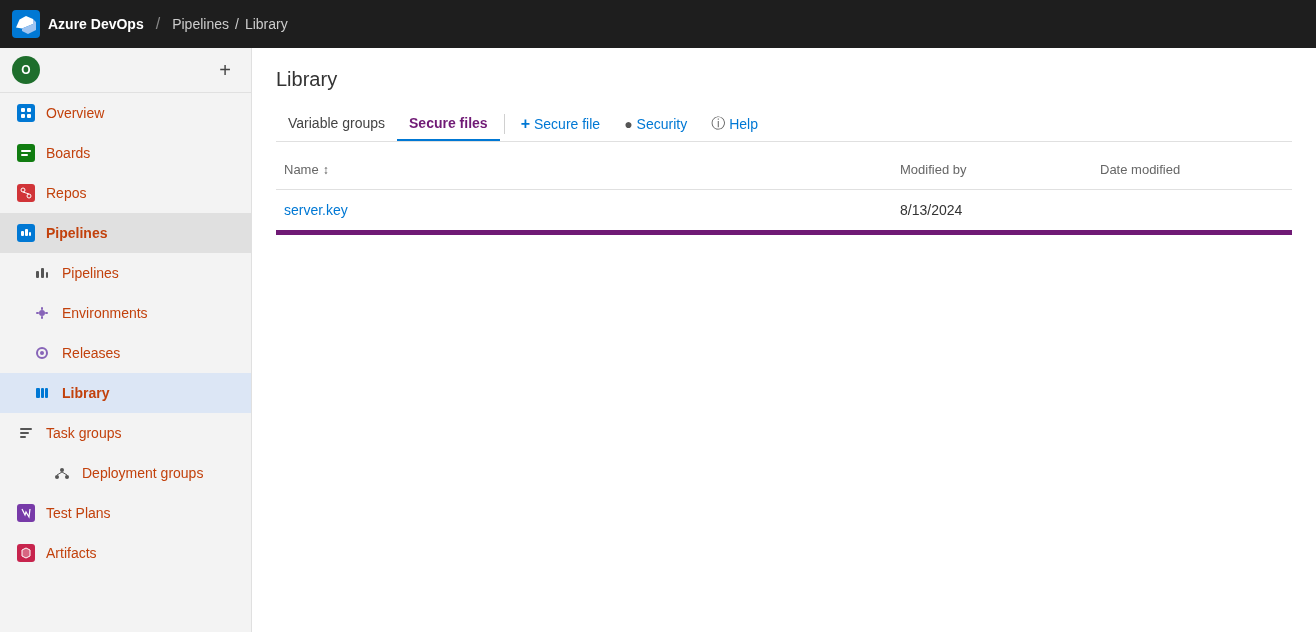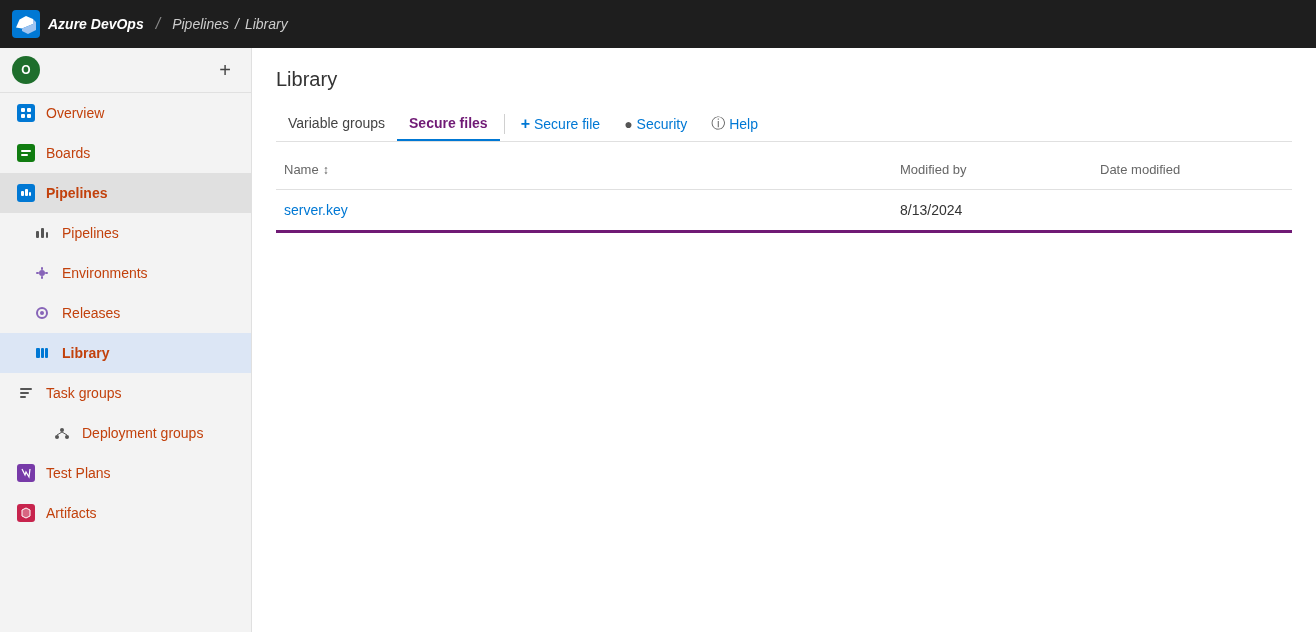--- a/index.html
+++ b/index.html
@@ -7,21 +7,20 @@
 
     
     .topbar {
       height: 48px;
       background: #1e1e1e;
       display: flex;
       align-items: center;
       padding: 0 12px;
       gap: 8px;
       flex-shrink: 0;
-      font-style: italic;
     }
     .topbar-logo {
       width: 28px; height: 28px;
       background: #0078d4;
       border-radius: 4px;
       display: flex; align-items: center; justify-content: center;
     }
     .topbar-logo svg { width: 20px; height: 20px; }
     .topbar-org {
       color: #fff;
@@ -177,21 +176,21 @@
     }
     .sort-icon {
       font-size: 12px;
       color: #555;
     }
 
     .table-row {
       display: grid;
       grid-template-columns: 1fr 200px 200px;
       padding: 4px 0;
-      border-bottom: 3px solid #701a75;
+      border-bottom: 5px solid #701a75;
     }
     .table-row .col {
       padding: 8px 8px;
       color: #333;
       font-size: 14px;
     }
     .table-row .col a {
       color: #0078d4;
       text-decoration: none;
     }
@@ -254,20 +253,32 @@
         <div class="icon-circle icon-boards">
           <svg width="12" height="12" viewBox="0 0 12 12" fill="white">
             <rect x="1" y="3" width="10" height="2" rx="1"></rect>
             <rect x="1" y="7" width="7" height="2" rx="1"></rect>
           </svg>
         </div>
       </div>
       <span>Boards</span>
     </div>
 
+    <div class="sidebar-item">
+      <div class="icon">
+        <div class="icon-circle icon-repos">
+          <svg width="12" height="12" viewBox="0 0 12 12" fill="white">
+            <circle cx="3" cy="3" r="2" stroke="white" stroke-width="1" fill="none"></circle>
+            <circle cx="9" cy="9" r="2" stroke="white" stroke-width="1" fill="none"></circle>
+            <line x1="3" y1="5" x2="9" y2="7" stroke="white" stroke-width="1"></line>
+          </svg>
+        </div>
+      </div>
+      <span>Repos</span>
+    </div>
 
     <div class="sidebar-item active">
       <div class="icon">
         <div class="icon-circle icon-pipelines">
           <svg width="12" height="12" viewBox="0 0 12 12" fill="white">
             <rect x="1" y="4" width="3" height="5" rx="1"></rect>
             <rect x="5" y="2" width="3" height="7" rx="1"></rect>
             <rect x="9" y="5" width="2" height="4" rx="1"></rect>
           </svg>
         </div>

